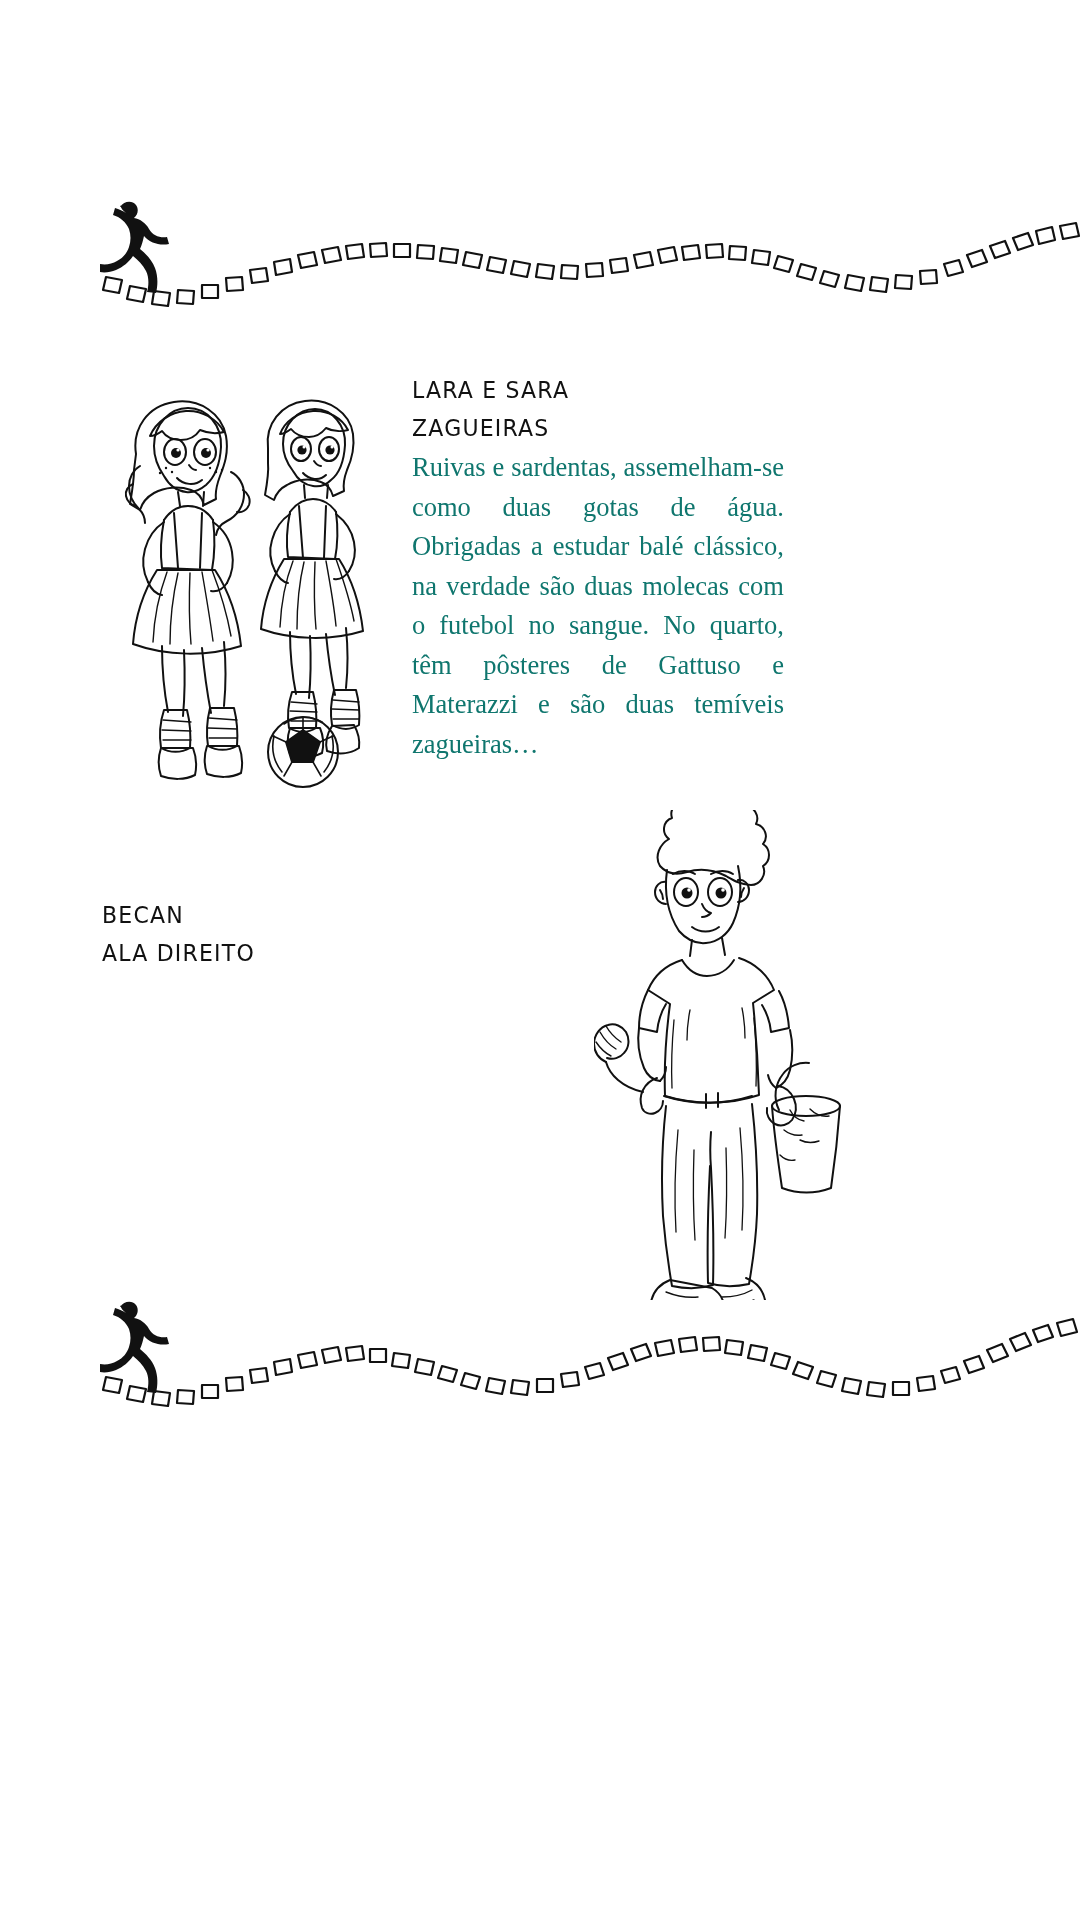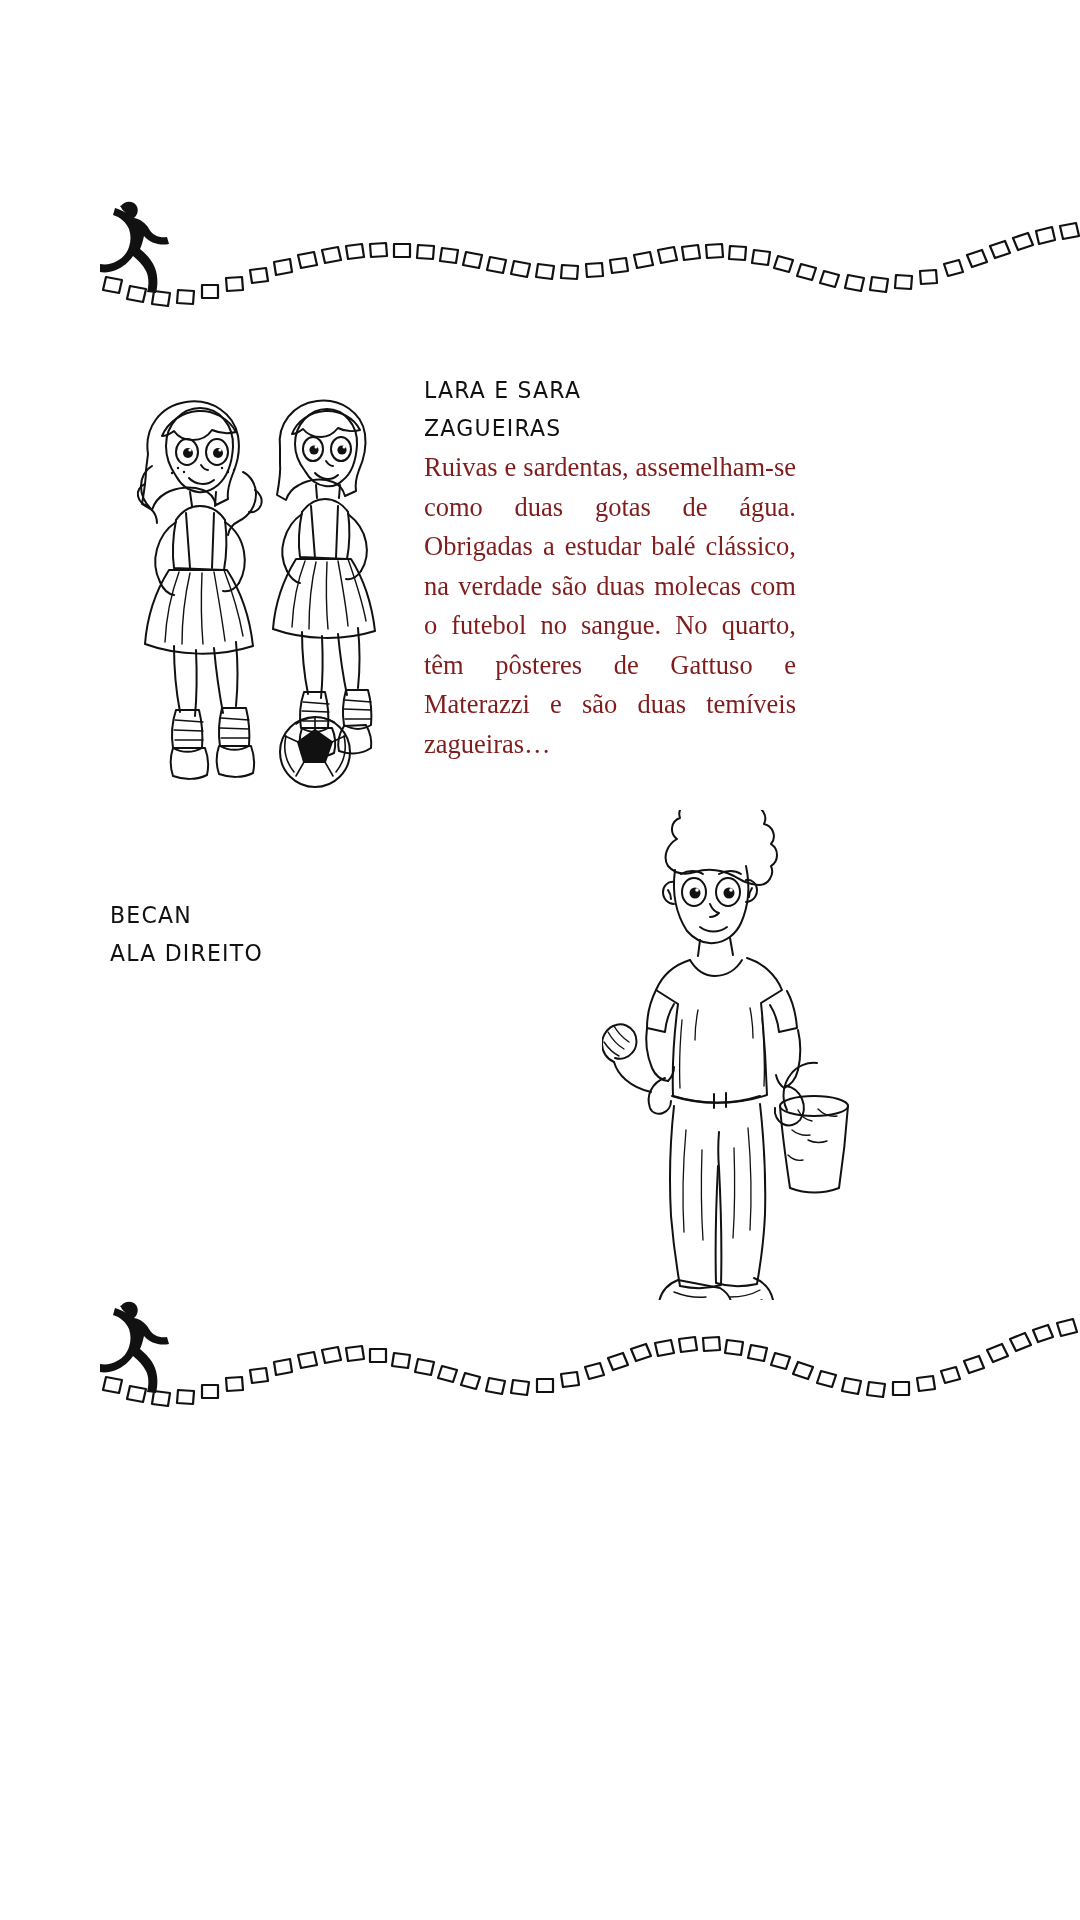--- a/index.html
+++ b/index.html
@@ -35,25 +35,24 @@
   
   .section {
     position: absolute;
   }
 
   .section-lara {
     top: 440px;
     left: 0;
     width: 1040px;
     height: 490px;
-    margin-left: 12px;
   }
   .section-becan {
     top: 990px;
-    left: 12px;
+    left: 4px;
     width: 996px;
     height: 430px;
   }
 
   .illustration {
     position: absolute;
   }
   .illus-lara {
     left: 78px;
     top: -60px;
@@ -96,21 +95,21 @@
   .char-role {
     margin-bottom: 2px;
   }
 
   .char-desc {
     font-family: "Liberation Serif", serif;
     font-size: 26.5px;
     line-height: 39.5px;
     text-align: justify;
     text-justify: inter-word;
-    color: #7f1d1d;
+    color: #0f766e;
     margin: 0;
     hyphens: manual;
   }
 </style>
 </head>
 <body>
 
 <div class="page">
 
   <div class="trail trail-top">

